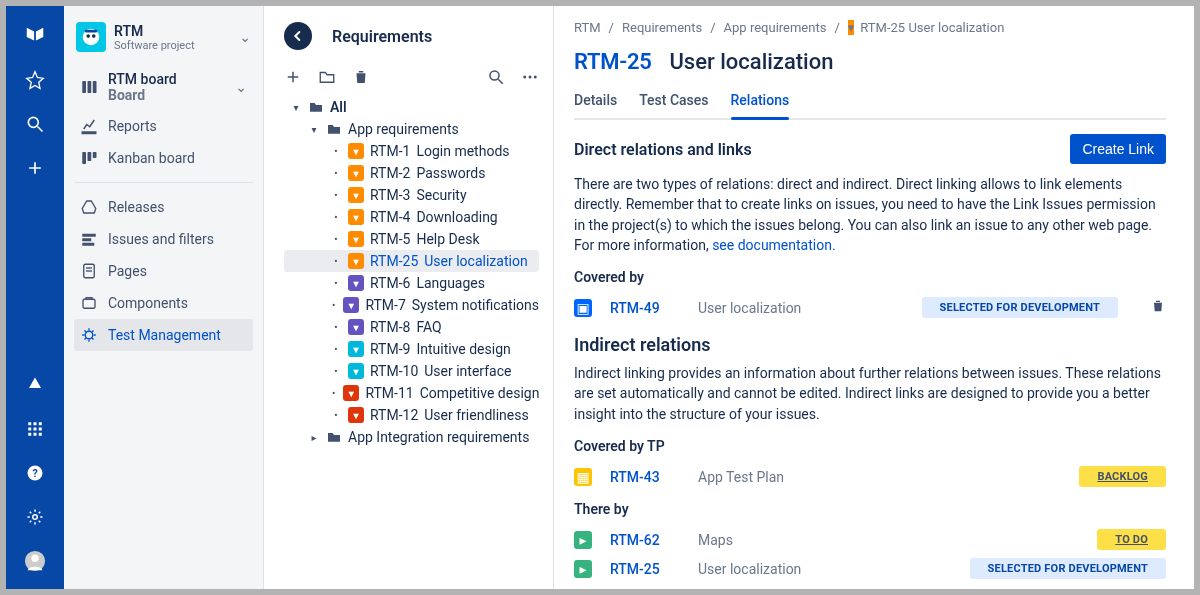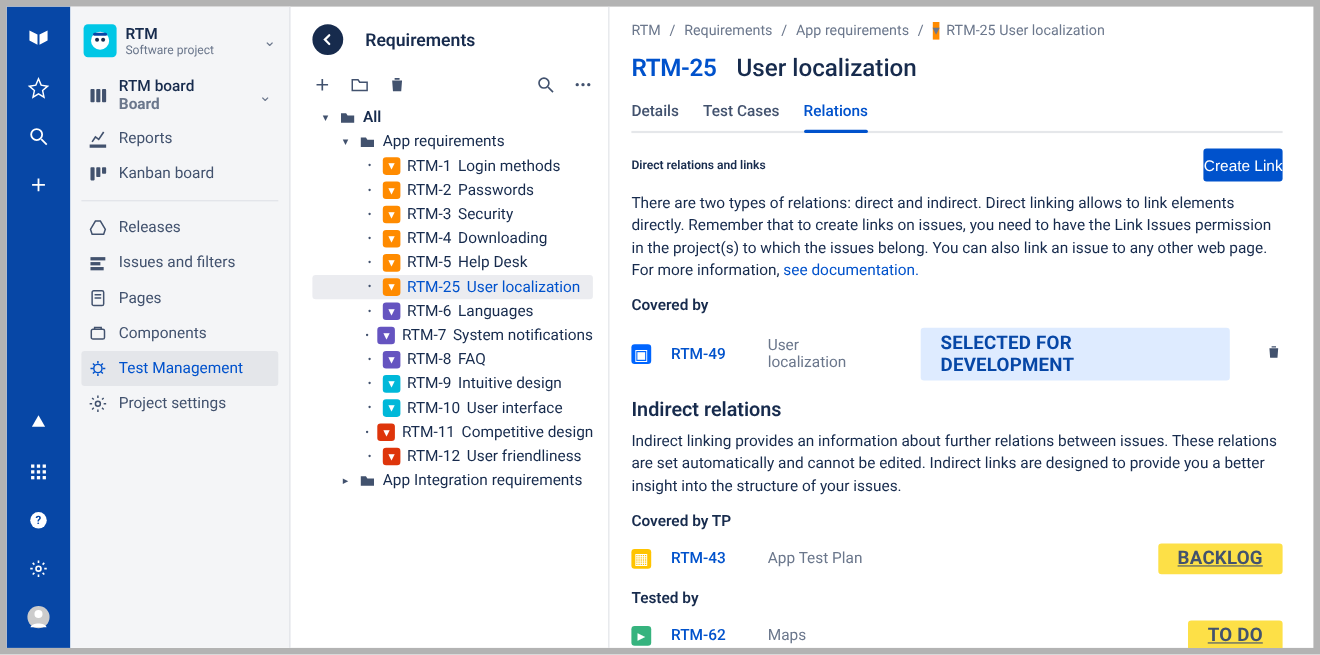--- a/index.html
+++ b/index.html
@@ -160,41 +160,41 @@
 .issue-title { display:flex; gap:18px; align-items:baseline; margin-bottom:12px;}
 .issue-title .ikey { color:#0052CC; font-size:22px; font-weight:600; letter-spacing:-0.3px }
 .issue-title .ititle { font-size:22px; font-weight:500; color:#172B4D; }
 
 .tabs { display:flex; gap:22px; border-bottom:2px solid #e5e7ea; margin-bottom:14px; }
 .tab { padding:6px 0 10px; font-size:14px; color:#42526E; cursor:pointer; font-weight:500; position:relative;}
 .tab.active { color:#0052CC; }
 .tab.active::after { content:""; position:absolute; left:0; right:0; bottom:-2px; height:3px; background:#0052CC; border-radius:2px;}
 
 .section-head { display:flex; align-items:center; margin-bottom:10px;}
-.section-head h3 { font-size:11px; font-weight:600; }
+.section-head h3 { font-size:16px; font-weight:600; }
 .section-head .btn-primary {
   margin-left:auto; background:#0052CC; color:#fff; border:none;
-  padding:7px 0; border-radius:3px; font-size:14px; font-weight:500; cursor:pointer;
+  padding:7px 12px; border-radius:3px; font-size:14px; font-weight:500; cursor:pointer;
 }
 .body-text { font-size:14px; color:#172B4D; line-height:1.45; margin-bottom:14px; }
 .body-text a { color:#0052CC; text-decoration:none; }
 
 .sub-head { font-size:14px; font-weight:600; margin:6px 0 8px; }
 .rel-row {
   display:flex; align-items:center; gap:18px; padding:4px 0;
 }
 .rel-row .icon-sq {
   width:18px;height:18px;border-radius:3px;display:inline-flex;align-items:center;justify-content:center;color:#fff;flex-shrink:0;
 }
 .sq-blue{background:#0065FF;} .sq-yellow{background:#FFC400;} .sq-green{background:#36B37E;}
 .rel-row .rkey { color:#0052CC; font-weight:500; width:70px; text-align:left; }
 .rel-row .rtitle { color:#6B778C; }
 .rel-row .spacer { flex:1; }
 .lozenge {
-  background:#DEEBFF; color:#0747A6; font-size:17px; font-weight:700;
+  background:#DEEBFF; color:#0747A6; font-size:11px; font-weight:700;
   padding:4px 18px; border-radius:3px; letter-spacing:0.2px;
 }
 .lozenge.gray { background:#fde047; color:#42526E;text-decoration:underline; }
 .del-icon { color:#42526E; cursor:pointer; margin-left:14px; }
 .del-icon svg{width:16px;height:16px;fill:#42526E;}
 
 </style>
 </head>
 <body>
 
@@ -335,27 +335,20 @@
           <path d="M8 7V5h8v2" fill="none" stroke="#42526E" stroke-width="1.8"></path>
         </svg>
       <span>Components</span>
     </div>
     <div class="sb-item active">
       <svg viewBox="0 0 24 24">
           <circle cx="12" cy="12" r="5" fill="none" stroke="#0052CC" stroke-width="1.8"></circle>
           <path d="M12 3v3M12 18v3M3 12h3M18 12h3M6 6l2 2M16 16l2 2M18 6l-2 2M8 16l-2 2" stroke="#0052CC" stroke-width="1.8"></path>
         </svg>
       <span>Test Management</span>
-    </div>
-    <div class="sb-item">
-      <svg viewBox="0 0 24 24">
-          <circle cx="12" cy="12" r="3" fill="none" stroke="#42526E" stroke-width="1.8"></circle>
-          <path d="M12 2v3M12 19v3M2 12h3M19 12h3M5 5l2 2M17 17l2 2M19 5l-2 2M7 17l-2 2" stroke="#42526E" stroke-width="1.8"></path>
-        </svg>
-      <span>Project settings</span>
     </div>
   </div>
 
   <div class="tree-panel">
     <div class="tree-header">
       <div class="back-circle">
         <svg width="16" height="16" viewBox="0 0 24 24" fill="#fff">
             <path d="M14 6l-6 6 6 6" fill="none" stroke="#fff" stroke-width="3" stroke-linecap="round"></path>
           </svg>
       </div>
@@ -548,21 +541,21 @@
 
     <div class="sub-head">Covered by TP</div>
     <div class="rel-row">
       <span class="icon-sq sq-yellow">▦</span>
       <span class="rkey">RTM-43</span>
       <span class="rtitle">App Test Plan</span>
       <span class="spacer"></span>
       <span class="lozenge gray">BACKLOG</span>
     </div>
 
-    <div class="sub-head" style="margin-top:10px">Tested by</div>
+    <div class="sub-head" style="margin-top:10px">There by</div>
     <div id="tested-rows">
         <div class="rel-row">
           <span class="icon-sq sq-green">▸</span>
     <span class="rkey">RTM-62</span>
     <span class="rtitle">Maps</span>
     <span class="spacer"></span>
     <span class="lozenge gray">TO DO</span>
         </div>
         <div class="rel-row">
           <span class="icon-sq sq-green">▸</span>

